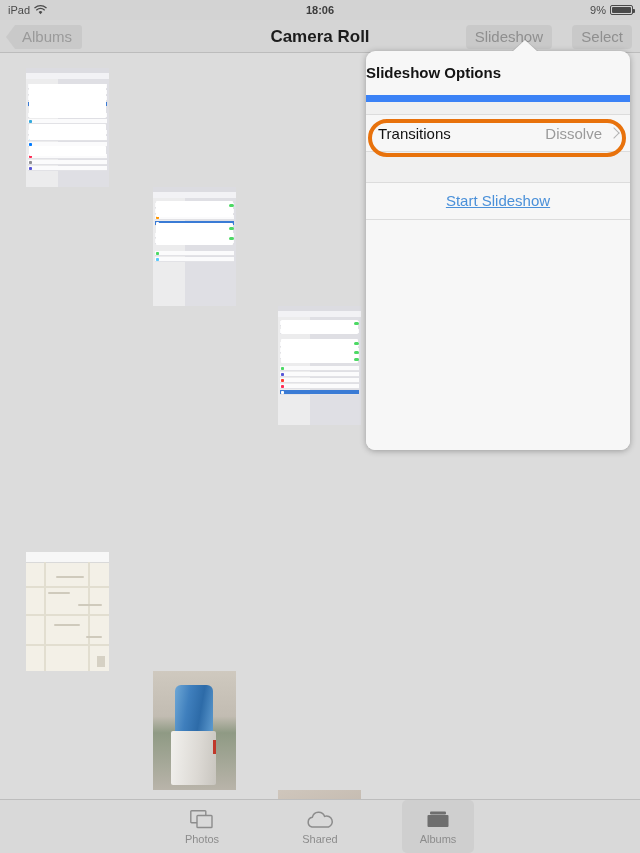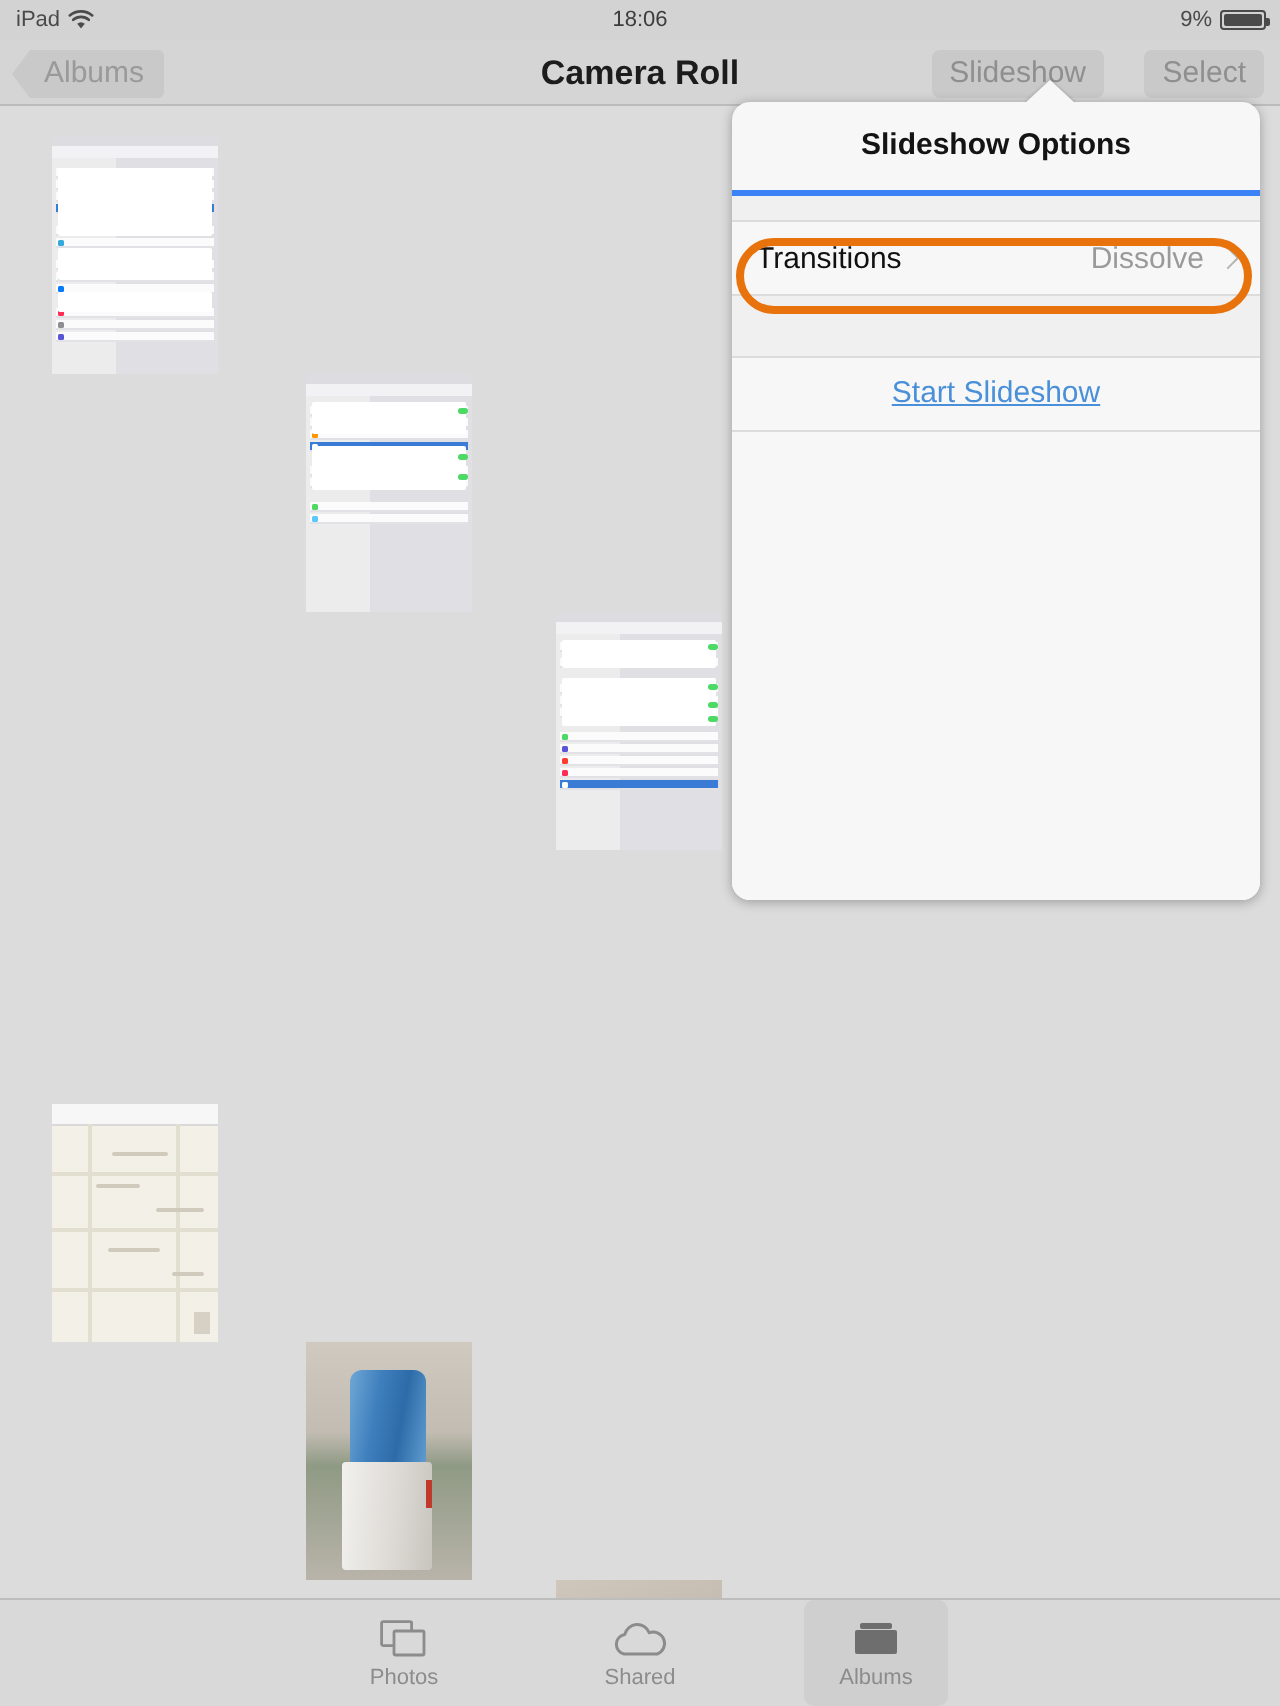--- a/index.html
+++ b/index.html
@@ -33,21 +33,21 @@
     color: #4a4a4a;
     z-index: 5;
   }
   #status-left {
     position: absolute; left: 8px;
     display: flex; align-items: center; gap: 4px;
   }
   #status-center {
     position: absolute; left: 0; right: 0;
     text-align: center;
-    font-weight: normal;
+    font-weight: bold;
     font-size: 11px;
     color: #3c3c3c;
   }
   #status-right {
     position: absolute; right: 7px;
     display: flex; align-items: center; gap: 4px;
   }
   .wifi-icon { display:block; }
   .battery {
     position: relative;
@@ -227,23 +227,22 @@
     position:absolute;
     left:146px; top:-11px;
     width:0;height:0;
     border-left:13px solid transparent;
     border-right:13px solid transparent;
     border-bottom:12px solid #f7f7f7;
     filter: drop-shadow(0 -1px 0.5px rgba(0,0,0,0.10));
   }
   #popover-title{
     height:44px;line-height:44px;
-    text-align:center;
     font-size:15px;font-weight:bold;color:#141414;
-    border-bottom:3px solid #3b82f6;
+    border-bottom:7px solid #3b82f6;
   }
   #popover-gap{
     height:12px;background:#f0f0f0;border-bottom:1px solid #dcdcdc;
   }
   .po-row{
     position:relative;
     height:36px;
     background:#f7f7f7;
     display:flex;align-items:center;
     padding:0 12px;

